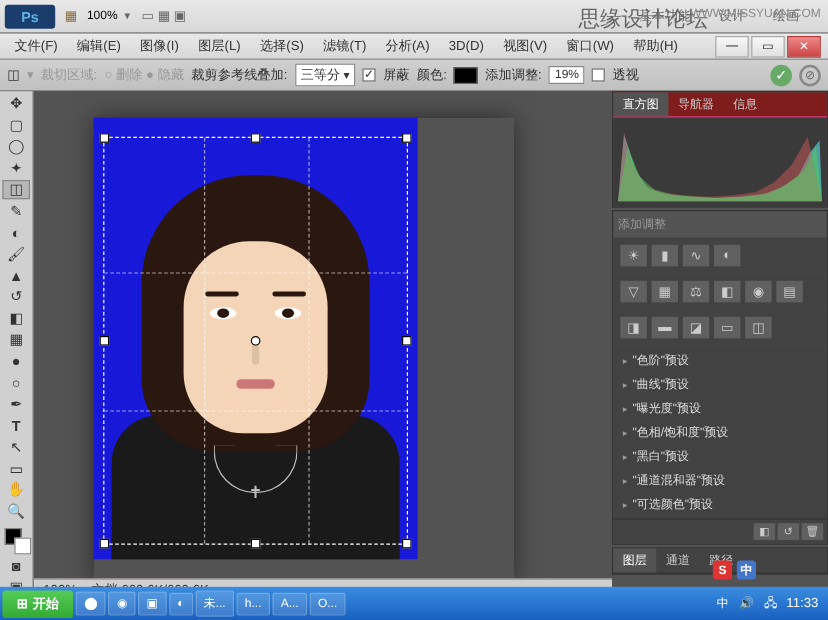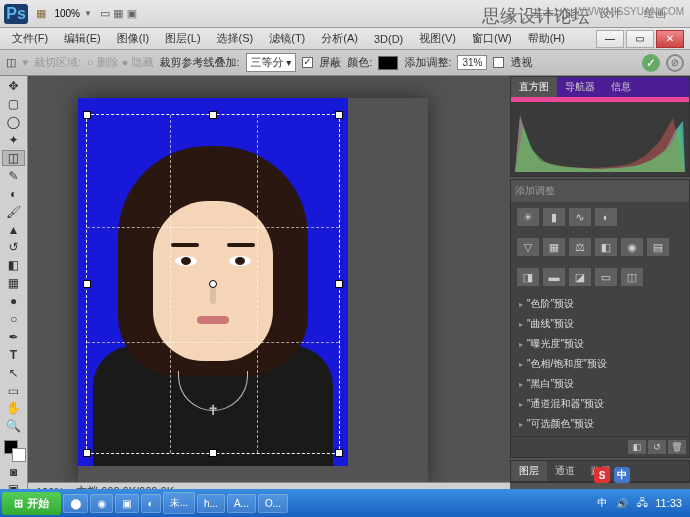--- a/index.html
+++ b/index.html
@@ -1,18 +1,18 @@
 <!DOCTYPE html>
 <html><head>
 <meta charset="utf-8">
 <style>
 *{margin:0;padding:0;box-sizing:border-box;font-family:"Microsoft YaHei",Arial,sans-serif;font-size:11px;user-select:none}
 body{width:690px;height:517px;background:#535353;overflow:hidden;position:relative}
 .titlebar{height:28px;background:linear-gradient(#e8e8e8,#d8d8d8);display:flex;align-items:center;padding:0 4px;border-bottom:1px solid #999}
-.ps-icon{width:24px;height:20px;background:#1a3d6b;border-radius:3px;color:#5cb3e6;font-weight:bold;font-size:16px;display:flex;align-items:center;justify-content:center;margin-right:8px}
+.ps-icon{width:42px;height:20px;background:#1a3d6b;border-radius:3px;color:#5cb3e6;font-weight:bold;font-size:12px;display:flex;align-items:center;justify-content:center;margin-right:8px}
 .title-tabs{display:flex;gap:23px;color:#666;font-size:11px}
 .title-tabs span{cursor:pointer}
 .watermark{position:absolute;top:4px;right:100px;color:#666;font-size:18px;z-index:100}
 .watermark2{position:absolute;top:6px;right:6px;color:#888;font-size:10px;z-index:100}
 .win-btns{display:flex;gap:2px}
 .win-btn{width:28px;height:18px;display:flex;align-items:center;justify-content:center;border:1px solid #aaa;background:linear-gradient(#f8f8f8,#e0e0e0);font-size:10px}
 .win-btn.close{background:linear-gradient(#e88,#c44);color:#fff;border-color:#a33}
 .menubar{height:22px;background:linear-gradient(#e8e8e8,#d8d8d8);display:flex;align-items:center;padding:0 6px;gap:4px;border-bottom:1px solid #999}
 .menubar span{padding:2px 6px;color:#333;cursor:pointer}
 .optbar{height:26px;background:linear-gradient(#d0d0d0,#c0c0c0);display:flex;align-items:center;padding:0 6px;gap:6px;border-bottom:1px solid #888;color:#333;font-size:10px}
@@ -54,21 +54,21 @@
 .crop-overlay::before{top:33%;left:0;right:0;height:34%;border-left:none;border-right:none}
 .crop-overlay::after{top:0;bottom:0;left:33%;width:34%;border-top:none;border-bottom:none}
 .handle{position:absolute;width:8px;height:8px;background:#fff;border:1px solid #000}
 .h-tl{top:-4px;left:-4px}.h-tr{top:-4px;right:-4px}.h-bl{bottom:-4px;left:-4px}.h-br{bottom:-4px;right:-4px}
 .h-t{top:-4px;left:50%;margin-left:-4px}.h-b{bottom:-4px;left:50%;margin-left:-4px}
 .h-l{left:-4px;top:50%;margin-top:-4px}.h-r{right:-4px;top:50%;margin-top:-4px}
 .h-c{top:50%;left:50%;margin:-4px 0 0 -4px;border-radius:50%}
 .statusbar{position:absolute;bottom:0;left:0;right:0;height:18px;background:#d0d0d0;border-top:1px solid #888;display:flex;align-items:center;padding:0 8px;gap:12px;font-size:10px;color:#333}
 .panels{width:180px;background:#535353;display:flex;flex-direction:column;gap:2px}
 .panel{background:#535353;border:1px solid #333}
-.panel-tabs{display:flex;background:#4c1d95;border-bottom:5px solid #ec4899}
+.panel-tabs{display:flex;background:#7f1d1d;border-bottom:1px solid #ec4899}
 .panel-tab{padding:3px 8px;font-size:10px;color:#ccc;cursor:pointer}
 .panel-tab.active{background:#535353;color:#fff}
 .histogram{height:74px;background:#3a3a3a;position:relative;padding:4px}
 .histo-svg{width:100%;height:100%}
 .adjust-header{font-size:10px;color:#999;padding:4px}
 .adjust-icons{display:flex;flex-wrap:wrap;gap:4px;padding:6px;background:#424242}
 .adj-icon{width:22px;height:18px;background:#606060;display:flex;align-items:center;justify-content:center;font-size:11px;color:#ccc;cursor:pointer}
 .preset-list{background:#424242;padding:2px}
 .preset-item{padding:3px 6px;font-size:10px;color:#ddd;cursor:pointer;display:flex;align-items:center;gap:4px}
 .preset-item::before{content:"▸";font-size:8px;color:#999}
@@ -126,21 +126,21 @@
   <span style="color:#999">▾</span>
   <span style="color:#999">裁切区域:</span>
   <span style="color:#999">○ 删除 ● 隐藏</span>
   <span>裁剪参考线叠加:</span>
   <span class="sel"><span>三等分</span> ▾</span>
   <span class="chk on"></span>
   <span>屏蔽</span>
   <span>颜色:</span>
   <span class="swatch"></span>
   <span>添加调整:</span>
-  <span class="sel">31%</span>
+  <span class="sel">19%</span>
   <span class="chk"></span>
   <span>透视</span>
   <div class="opt-ok">✓</div>
   <div class="opt-cancel">⊘</div>
 </div>
 
 <div class="workspace">
   <div class="toolbar">
     <div class="tool">✥</div>
     <div class="tool">▢</div>

